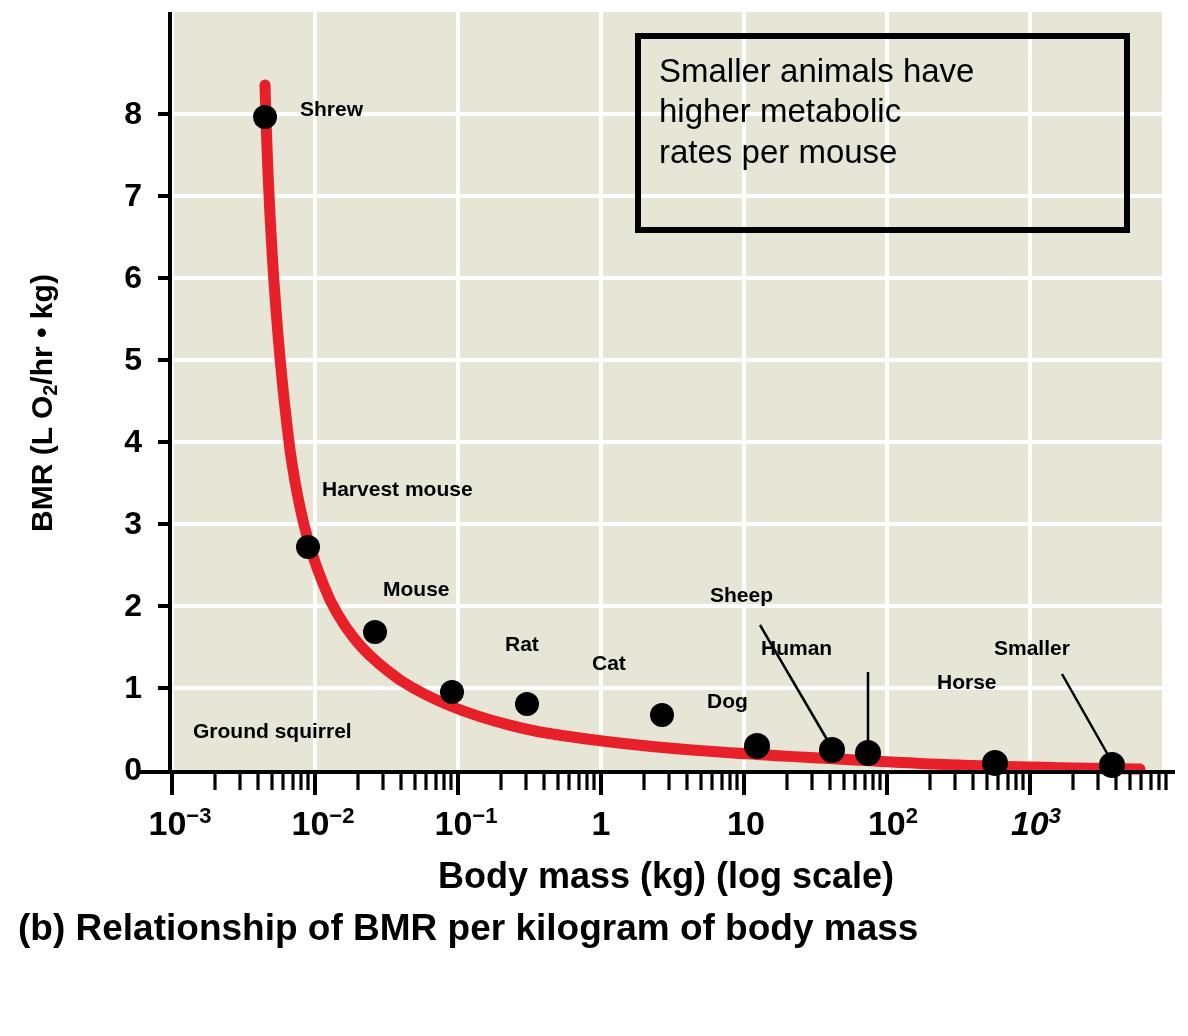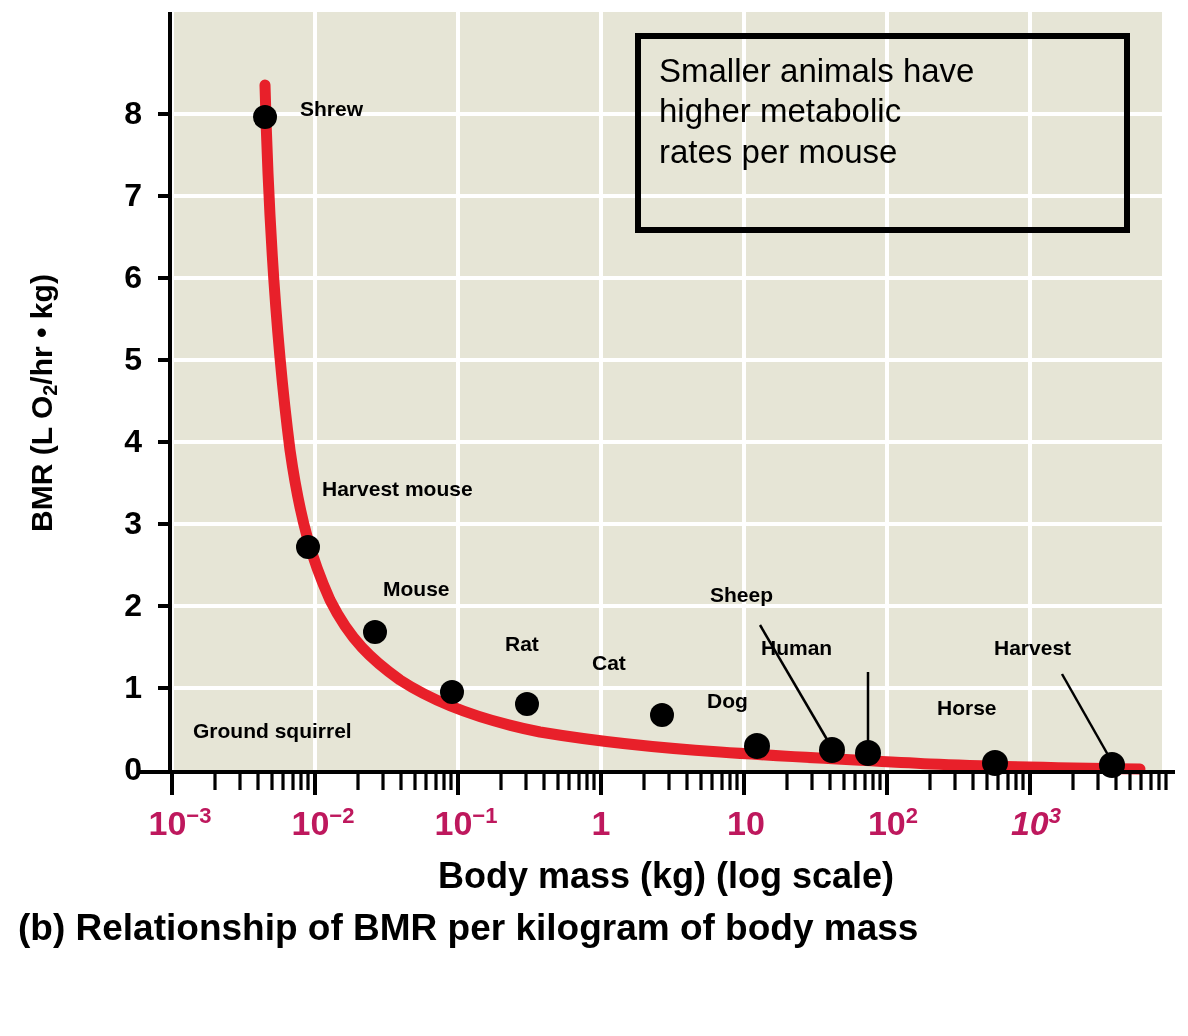--- a/index.html
+++ b/index.html
@@ -55,21 +55,21 @@
     text-align: right;
     font-size: 32px;
     font-weight: bold;
     color: #000;
     line-height: 1;
   }
   .tick-label-x {
     position: absolute;
     font-size: 34px;
     font-weight: bold;
-    color: #be185d;
+    color: #000000;
     line-height: 1;
     white-space: nowrap;
     transform: translateX(-50%);
   }
   .tick-label-x sup { font-size: 22px; }
   .point-label {
     position: absolute;
     font-size: 21px;
     font-weight: bold;
     color: #000;
@@ -297,22 +297,22 @@
 
   <div class="point-label" style="left:300px; top:98px;">Shrew</div>
   <div class="point-label" style="left:322px; top:478px;">Harvest mouse</div>
   <div class="point-label" style="left:383px; top:578px;">Mouse</div>
   <div class="point-label" style="left:193px; top:720px;">Ground squirrel</div>
   <div class="point-label" style="left:505px; top:633px;">Rat</div>
   <div class="point-label" style="left:592px; top:652px;">Cat</div>
   <div class="point-label" style="left:707px; top:690px;">Dog</div>
   <div class="point-label" style="left:710px; top:546px;margin-top:38px;">Sheep</div>
   <div class="point-label" style="left:761px; top:637px;">Human</div>
-  <div class="point-label" style="left:937px; top:697px;">Horse</div>
-  <div class="point-label" style="left:994px; top:637px;">Harvest</div>
+  <div class="point-label" style="left:937px; top:671px;">Horse</div>
+  <div class="point-label" style="left:994px; top:637px;">Smaller</div>
 
   <div class="callout">
     <div class="callout-text">Smaller animals have</div>
     <div class="callout-text">higher metabolic</div>
     <div class="callout-text">rates per mouse</div>
   </div>
 
   <div class="caption">
     <span>(b) Relationship of BMR per kilogram of body mass</span>
   </div>

